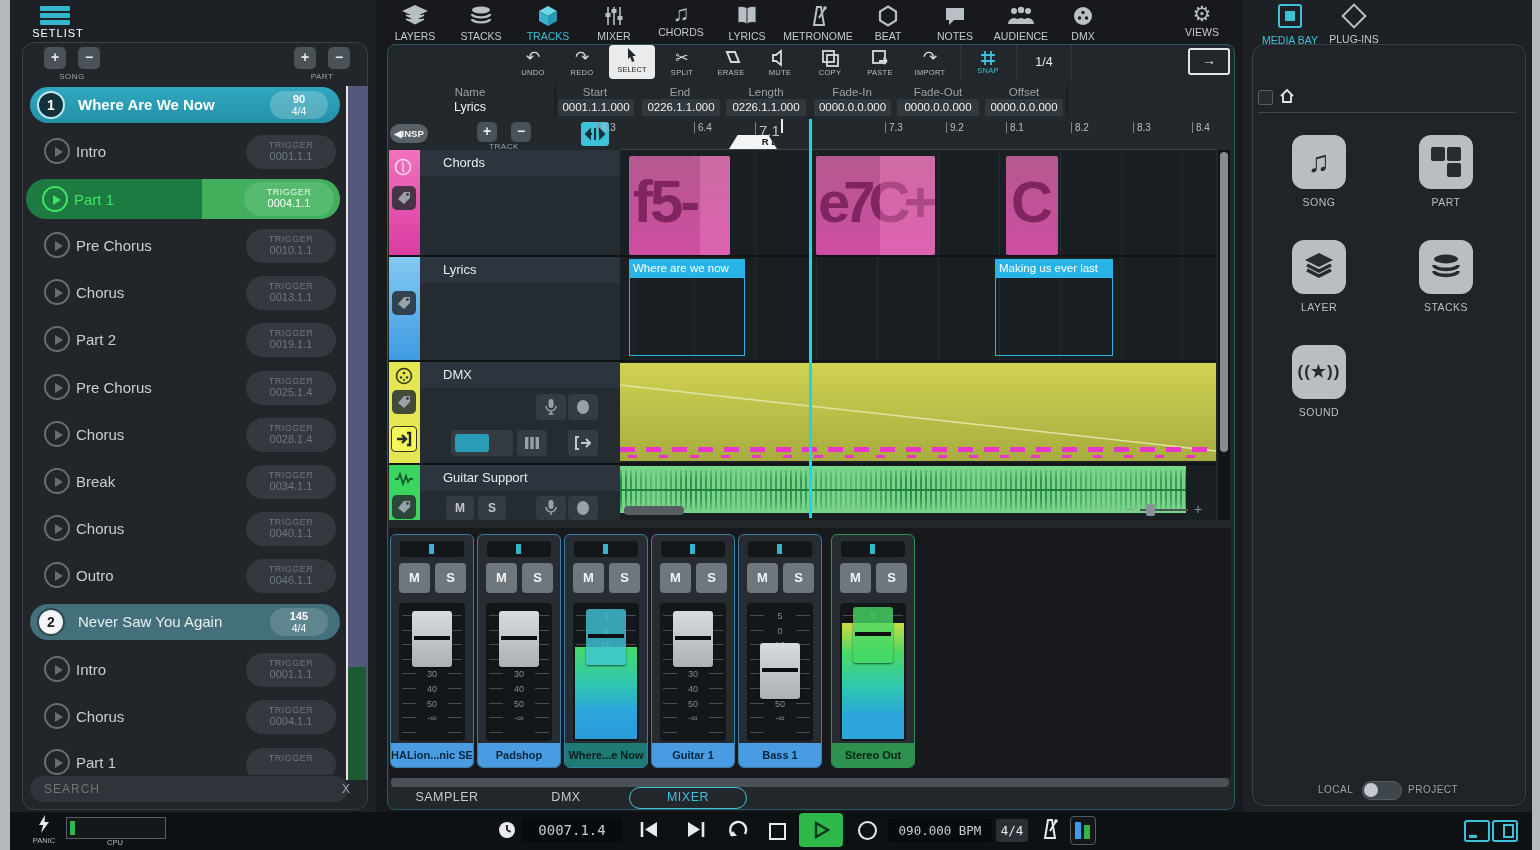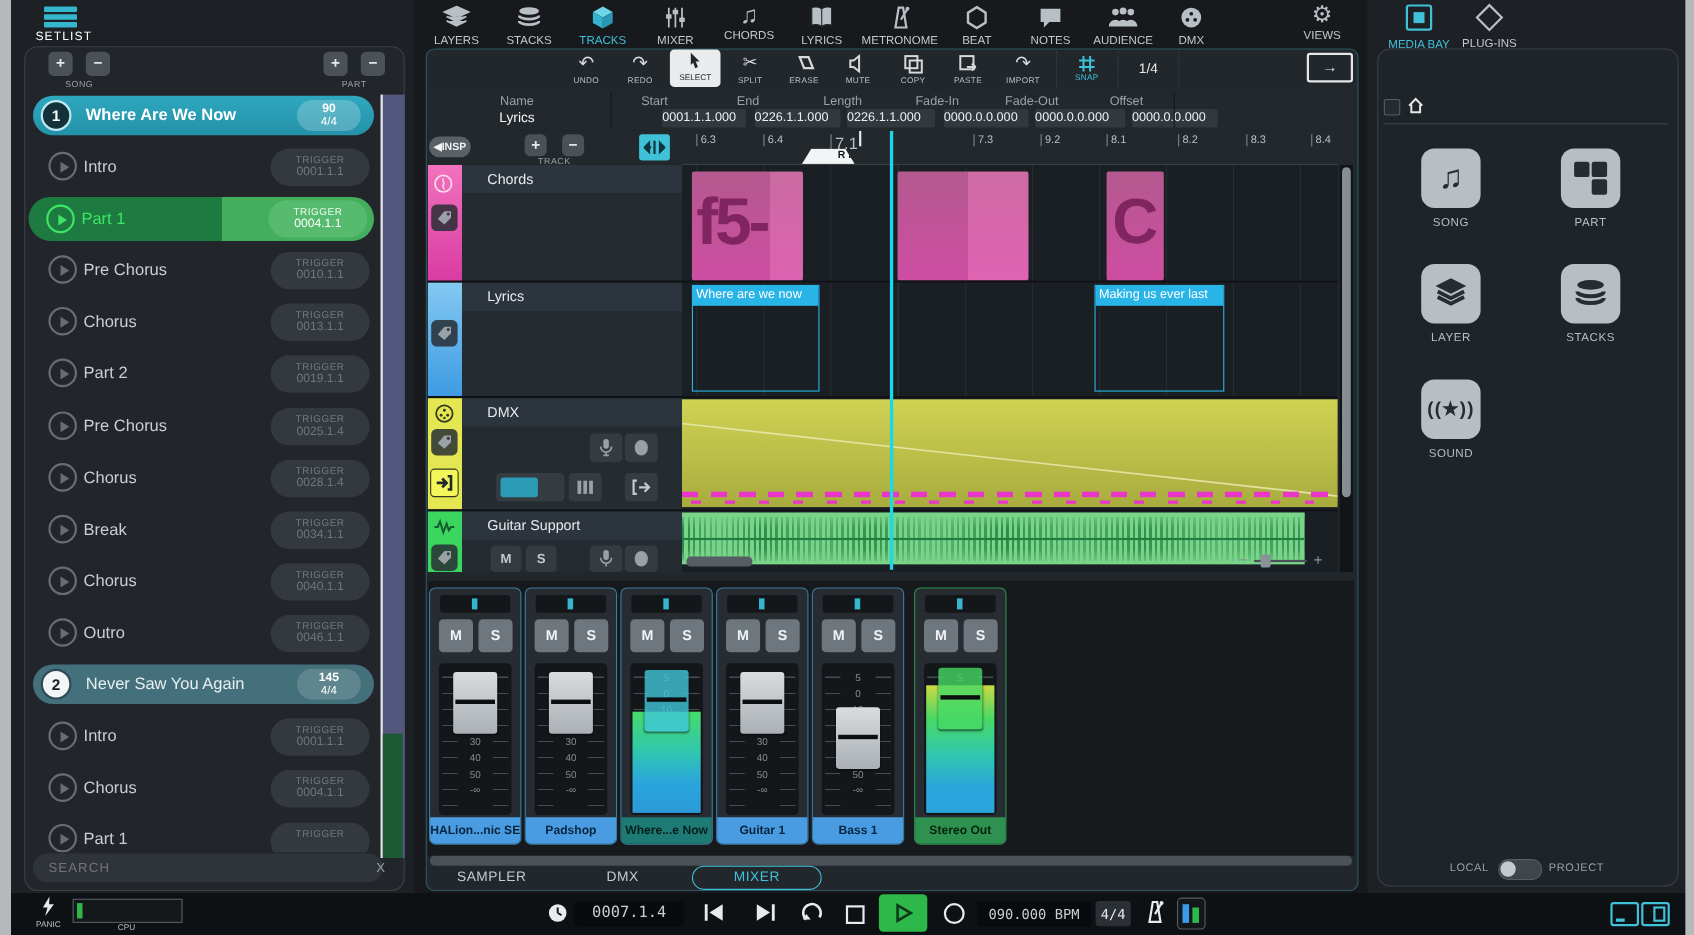--- a/index.html
+++ b/index.html
@@ -25,21 +25,21 @@
            font-weight:bold;font-size:14px;line-height:25px;}
   .songbadge{width:58px;height:28px;border-radius:14px;text-align:center;color:#fff;}
   .songbadge .b1{font-size:11px;font-weight:bold;margin-top:2px;}
   .songbadge .b2{font-size:10.5px;}
   
   .tbitem{width:80px;text-align:center;font-size:10.5px;color:#c3c9ce;}
   .toollbl{width:60px;text-align:center;font-size:7.5px;color:#b8bfc5;letter-spacing:.3px;}
   .icon20 svg{display:block;margin:0 auto;}
   
   .cell-lbl{font-size:11.5px;color:#9aa1a7;text-align:center;}
-  .cell-val{font-size:11.5px;color:#eef1f3;text-align:left;background:#31383e;border-radius:2px;line-height:17px;margin-left:44px;}
+  .cell-val{font-size:11.5px;color:#eef1f3;text-align:center;background:#31383e;border-radius:2px;line-height:17px;}
   .trkname{font-size:13px;color:#e8eaec;}
   .tagbox{width:24px;height:24px;background:rgba(40,46,52,.85);border-radius:5px;}
   .content{background:#1a1f23;background-image:repeating-linear-gradient(90deg,#262c31 0 1px,transparent 1px 61px);
            background-position-x:13px;}
   .chordblk{top:156px;height:99px;background:linear-gradient(#b4598f,#ce4da2);border-radius:2px;
             overflow:hidden;color:#80255f;font-weight:bold;}
   .lyrevt{border:1px solid #29b4e8;box-sizing:border-box;}
   .lyrevt .cap{background:#29b4e8;color:#fff;font-size:11.5px;height:18px;line-height:17px;
                padding-left:3px;white-space:nowrap;overflow:hidden;}
   .darkbtn{background:#343b41;border-radius:4px;}
@@ -427,21 +427,21 @@
   <div class="a sqbtn" style="left:477px;top:122px;width:20px;height:20px;line-height:19px;">+</div>
   <div class="a sqbtn" style="left:511px;top:122px;width:20px;height:20px;line-height:19px;">−</div>
   <div class="a grpl" style="left:474px;top:142px;width:60px;">TRACK</div>
   <div class="a" style="left:581px;top:122px;width:28px;height:24px;background:#3fc1d8;border-radius:3px;text-align:center;">
     <span><svg width="20" height="16" viewBox="0 0 20 16" style="margin-top:4px;">
           <path d="M1 8 H5 M10 2 V14 M7 8 L3 8 M15 8 H19 M15 4 L19 8 L15 12Z M5 4 L1 8 L5 12Z" stroke="#10343c" stroke-width="2" fill="#10343c"></path>
         </svg></span>
   </div>
 
   <div class="a" style="left:620px;top:119px;width:596px;height:30px;border-bottom:1px solid #3a4147;"></div>
-  <div class="a" style="left:633px;top:122px;font-size:10px;color:#b8bfc5;border-left:1px solid #7d858c;padding-left:3px;">6.3</div>
+  <div class="a" style="left:598px;top:122px;font-size:10px;color:#b8bfc5;border-left:1px solid #7d858c;padding-left:3px;">6.3</div>
   <div class="a" style="left:694px;top:122px;font-size:10px;color:#b8bfc5;border-left:1px solid #7d858c;padding-left:3px;">6.4</div>
   <div class="a" style="left:755px;top:122px;font-size:15px;color:#b8bfc5;border-left:1px solid #7d858c;padding-left:3px;">7.1</div>
   <div class="a" style="left:885px;top:122px;font-size:10px;color:#b8bfc5;border-left:1px solid #7d858c;padding-left:3px;">7.3</div>
   <div class="a" style="left:946px;top:122px;font-size:10px;color:#b8bfc5;border-left:1px solid #7d858c;padding-left:3px;">9.2</div>
   <div class="a" style="left:1006px;top:122px;font-size:10px;color:#b8bfc5;border-left:1px solid #7d858c;padding-left:3px;">8.1</div>
   <div class="a" style="left:1071px;top:122px;font-size:10px;color:#b8bfc5;border-left:1px solid #7d858c;padding-left:3px;">8.2</div>
   <div class="a" style="left:1133px;top:122px;font-size:10px;color:#b8bfc5;border-left:1px solid #7d858c;padding-left:3px;">8.3</div>
   <div class="a" style="left:1192px;top:122px;font-size:10px;color:#b8bfc5;border-left:1px solid #7d858c;padding-left:3px;">8.4</div>
 
   <div class="a" style="left:729px;top:135px;width:48px;height:14px;background:#f2f4f5;
@@ -463,20 +463,21 @@
   <div class="a" style="left:420px;top:150px;width:200px;height:26px;background:#2c353d;">
     <span class="trkname a" style="left:23px;top:5px;">Chords</span>
   </div>
   <div class="a" style="left:420px;top:176px;width:200px;height:79px;background:#242b31;"></div>
   <div class="a content" style="left:620px;top:150px;width:596px;height:105px;"></div>
   <div class="a chordblk" style="left:629px;width:97px;font-size:60px;line-height:92px;padding-left:4px;letter-spacing:-3px;">
     <span>f5-</span>
     <span class="a" style="right:0;top:0;width:30px;height:99px;background:rgba(255,150,210,.3);"></span>
   </div>
   <div class="a chordblk" style="left:816px;width:117px;font-size:58px;line-height:92px;padding-left:2px;letter-spacing:-7px;">
+    <span>e7C+</span>
     <span class="a" style="right:0;top:0;width:55px;height:99px;background:rgba(255,140,205,.35);"></span>
   </div>
   <div class="a chordblk tc" style="left:1006px;width:52px;font-size:58px;line-height:92px;">
     <span>C</span>
   </div>
   <div class="a" style="left:389px;top:255px;width:827px;height:2px;background:#101316;"></div>
 
   <div class="a" style="left:389px;top:257px;width:31px;height:103px;background:linear-gradient(#83c9f2,#3f9be2);">
     <span class="a tagbox" style="left:3px;top:34px;"><svg width="16" height="16" viewBox="0 0 16 16" style="margin:4px;">
           <path d="M2 9 L8 2 H14 V8 L8 14 Z" fill="#9aa1a7"></path>

